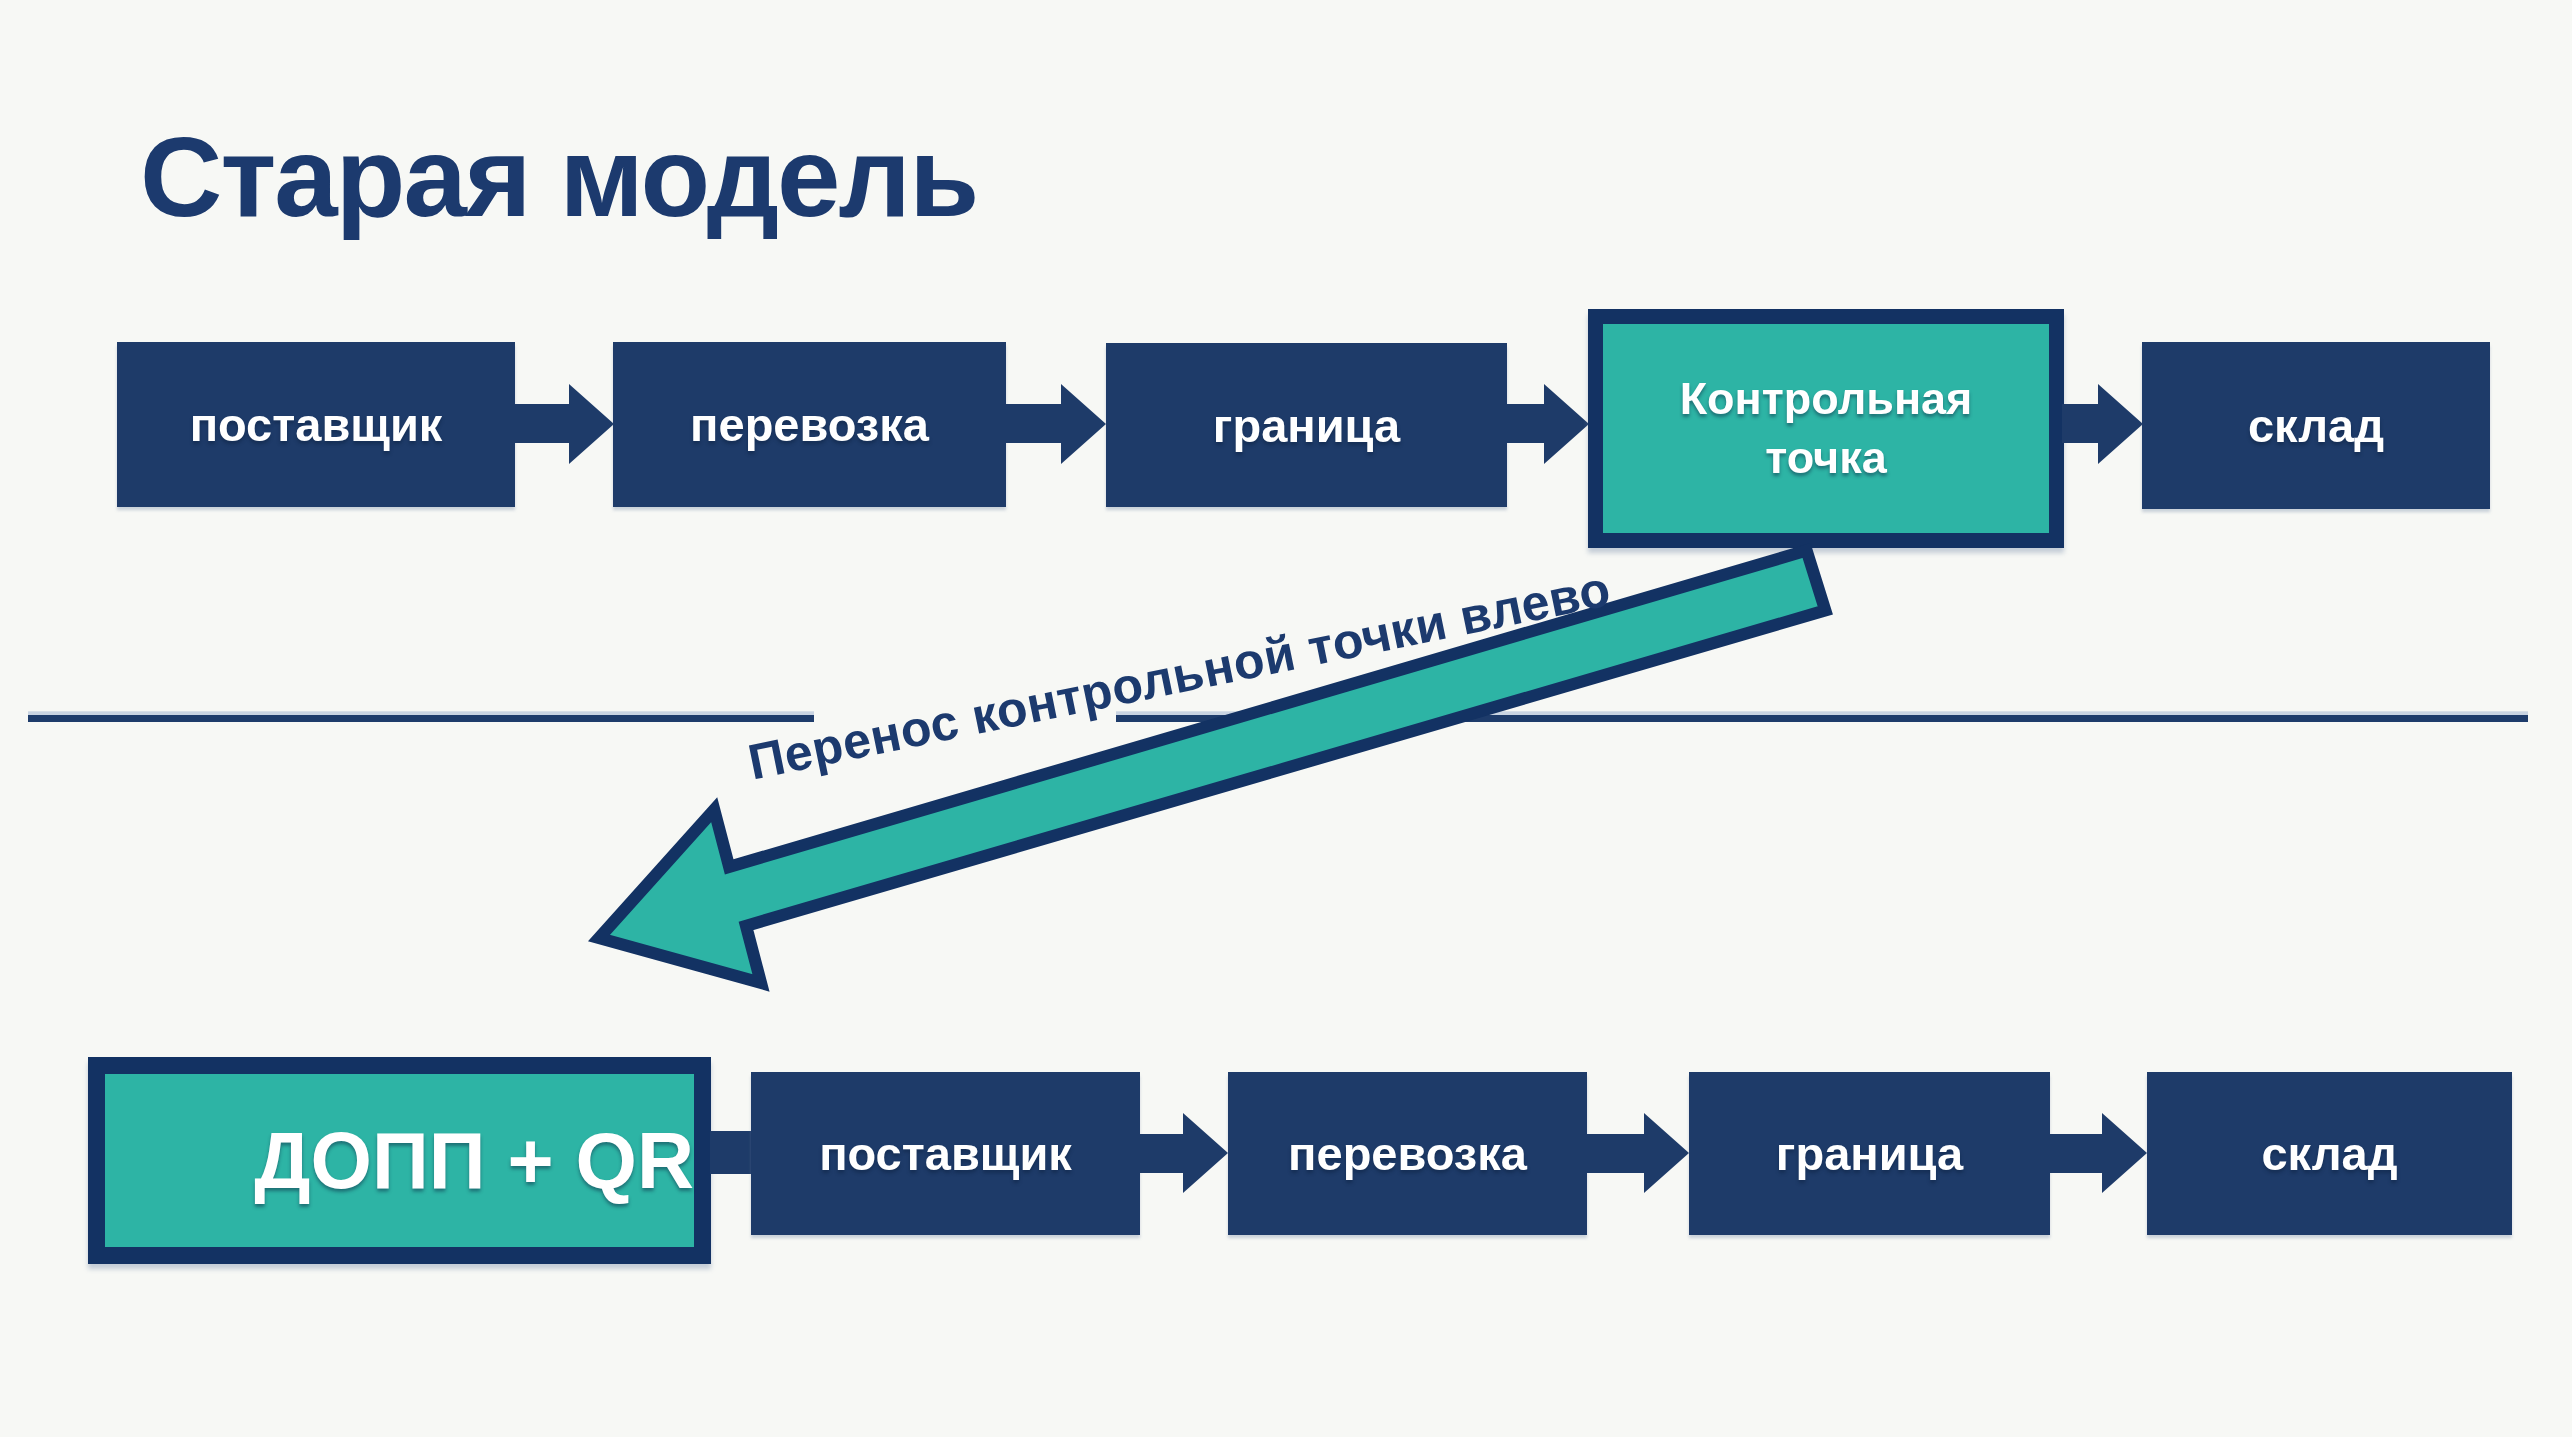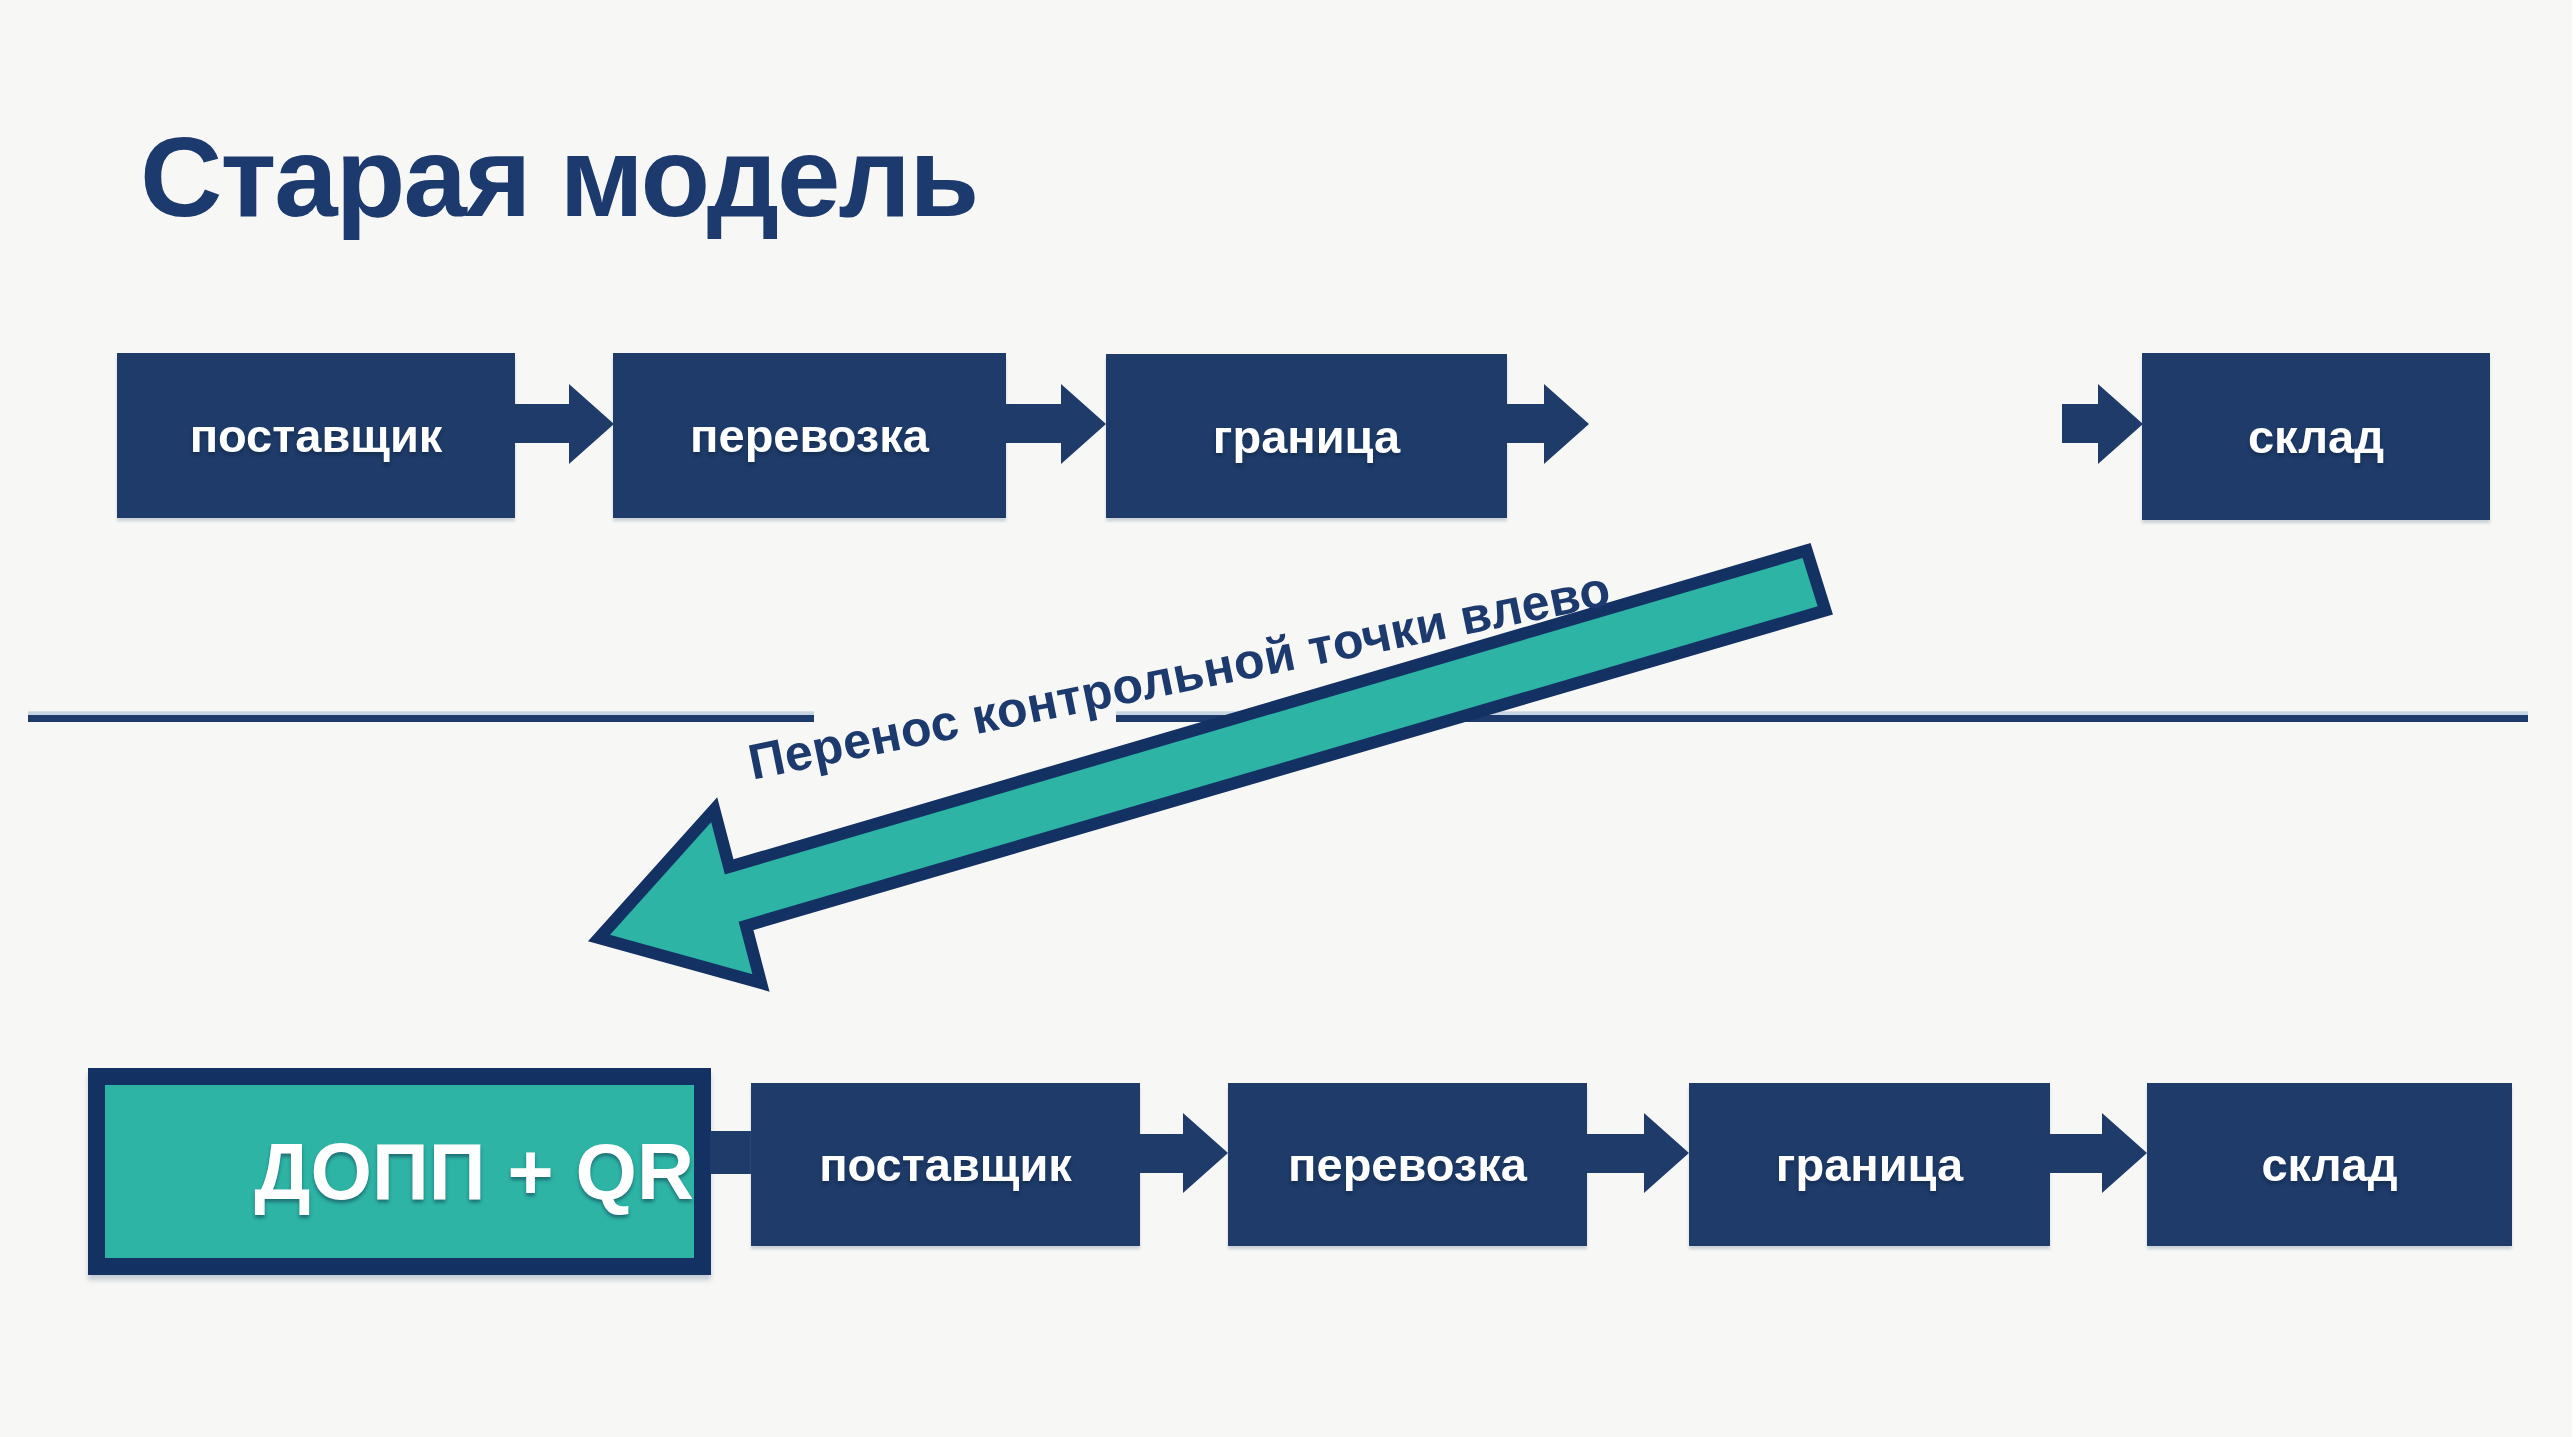--- a/index.html
+++ b/index.html
@@ -24,21 +24,20 @@
     position: absolute;
     display: flex;
     align-items: center;
     justify-content: center;
     background: #1e3b69;
     color: #ffffff;
     font-size: 47px;
     font-weight: bold;
     text-align: center;
     box-shadow: 0 3.7px 2.8px rgba(120,140,170,0.35);
-    margin-top: 11px;
   }
   .box span { text-shadow: 0 2.8px 3.7px rgba(10,30,60,0.45); }
   .box.hl {
     background: #2db4a5;
     border: 15px solid #133263;
     box-shadow: 0 5.6px 4.7px rgba(120,140,170,0.4);
   }
   .box.hl-big {
     background: #2db4a5;
     border: 17px solid #133263;
@@ -95,20 +94,23 @@
   <div class="stem" style="left:1004px; top:404px; width:58px;"></div>
   <div class="head" style="left:1061px; top:384px;"></div>
 
   <div class="box" style="left:1106px; top:343px; width:401px; height:164px;">
     <span>граница</span>
   </div>
 
   <div class="stem" style="left:1505px; top:404px; width:41px;"></div>
   <div class="head" style="left:1544px; top:384px;"></div>
 
+  <div class="box hl" style="left:1588px; top:309px; width:476px; height:239px; font-size:45px; box-sizing:border-box;">
+    <span class="ctrl-label">Контрольная точка</span>
+  </div>
 
   <div class="stem" style="left:2062px; top:404px; width:37px;"></div>
   <div class="head" style="left:2098px; top:384px;"></div>
 
   <div class="box" style="left:2142px; top:342px; width:348px; height:167px;">
     <span>склад</span>
   </div>
 
   <div class="divider" style="left:28px; top:715px; width:786px;"></div>
   <div class="divider" style="left:1116px; top:715px; width:1412px;"></div>

